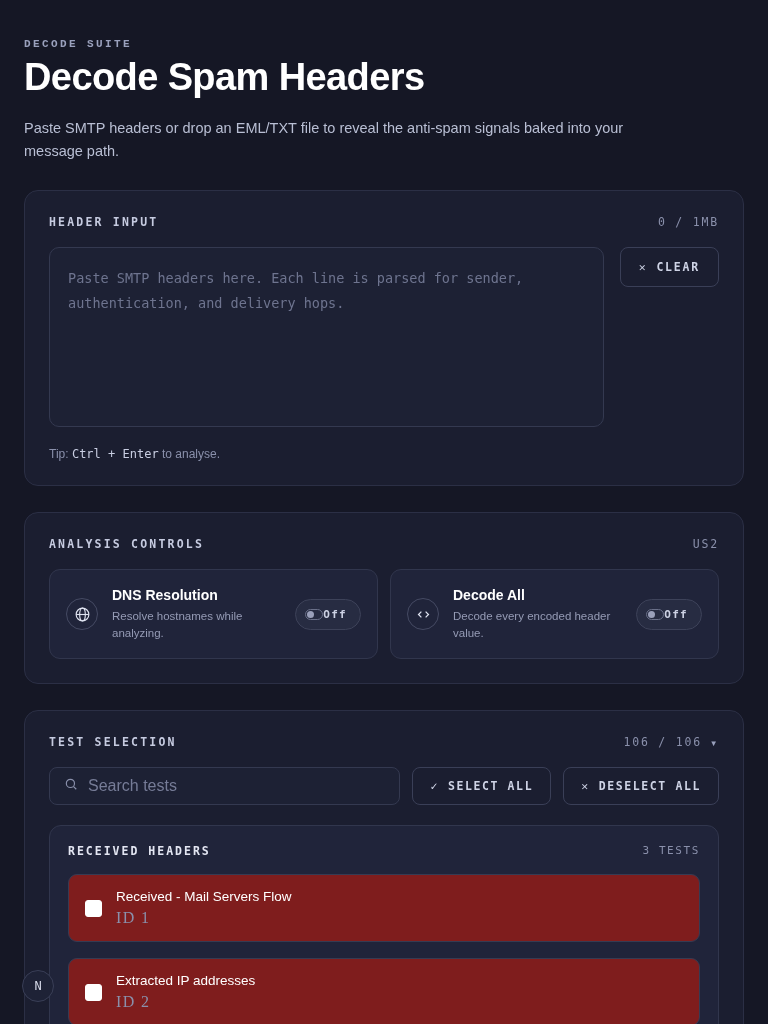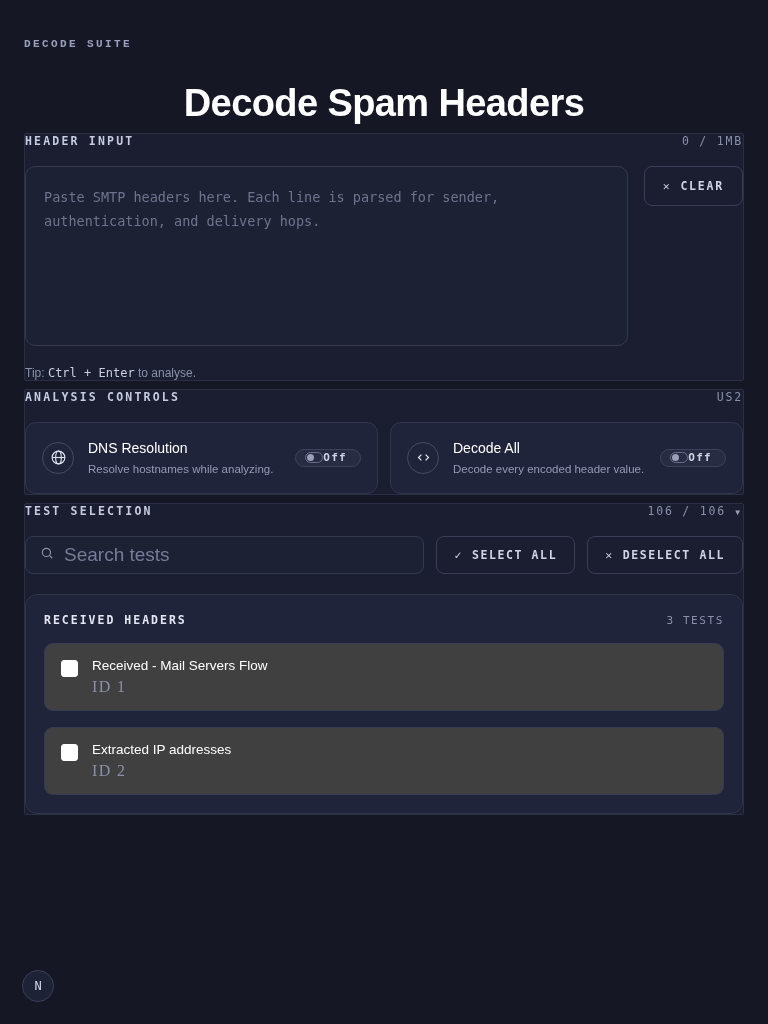--- a/index.html
+++ b/index.html
@@ -21,42 +21,42 @@
   
   .eyebrow {
     margin-top: 38px;
     font-size: 11px;
     letter-spacing: 2.4px;
     font-weight: 700;
     color: #9aa1bd;
     font-family: Liberation Mono, monospace;
   }
   h1.title {
-    margin-top: 32px;
+    margin-top: 6px;
     font-size: 38px;
     line-height: 1.12;
     letter-spacing: -0.6px;
     font-weight: 700;
     color: #ffffff;
-    text-align: center;
   }
   p.subtitle {
     margin-top: 18px;
     font-size: 14.5px;
     line-height: 1.65;
     color: #b9bfd4;
     max-width: 660px;
   }
 
   
   .card {
-    margin-top: 8px;
+    margin-top: 26px;
     background: #1b1e30;
     border: 1px solid #2b2f45;
-    border-radius: 2px;
+    border-radius: 14px;
+    padding: 24px;
   }
   .card-head {
     display: flex;
     align-items: center;
     justify-content: space-between;
   }
   .card-title {
     font-size: 11.5px;
     letter-spacing: 2.2px;
     font-weight: 700;
@@ -141,34 +141,34 @@
     flex: 0 0 auto;
     width: 32px; height: 32px;
     border-radius: 50%;
     border: 1px solid #454a63;
     display: flex; align-items: center; justify-content: center;
     color: #dfe3f0;
   }
   .control .txt { flex: 1 1 auto; min-width: 0; }
   .control .t-name {
     font-size: 14px;
-    font-weight: 400;
+    font-weight: 700;
     color: #ffffff;
   }
   .control .t-desc {
     margin-top: 4px;
     font-size: 11.5px;
     line-height: 1.45;
     color: #959bb5;
   }
   .toggle {
     flex: 0 0 auto;
     display: flex;
     align-items: center;
-    height: 18px;
+    height: 31px;
     padding: 0 13px 0 9px;
     border-radius: 16px;
     border: 1px solid #3d4259;
     background: #272c42;
     color: #cdd2e4;
     font-size: 11px;
     letter-spacing: 1.3px;
     font-weight: 700;
     font-family: "DejaVu Sans Mono", monospace;
     cursor: pointer;
@@ -216,21 +216,21 @@
     background: #1d2134;
     border: 1px solid #343950;
     border-radius: 8px;
   }
   .search-box input {
     flex: 1 1 auto;
     background: transparent;
     border: none;
     outline: none;
     color: #f9a8d4;
-    font-size: 19px;
+    font-size: 16px;
     font-family: "Liberation Sans", sans-serif;
   }
   .search-box input::placeholder { color: #767c97; }
   .ghost-btn {
     flex: 0 0 auto;
     display: flex;
     align-items: center;
     gap: 9px;
     height: 38px;
     padding: 0 17px;
@@ -267,23 +267,23 @@
   }
   .group-count {
     font-size: 11px;
     letter-spacing: 1.6px;
     color: #8a90ab;
     font-family: "DejaVu Sans Mono", monospace;
   }
   .test-row {
     margin-top: 16px;
     display: flex;
-    align-items: flex-start;
+    align-items: center;
     gap: 14px;
-    background: #404040;
+    background: #7f1d1d;
     border: 1px solid #363b53;
     border-radius: 9px;
     padding: 14px 16px;
     cursor: pointer;
   }
   .cbox {
     flex: 0 0 auto;
     width: 17px; height: 17px;
     margin-top: 2px;
     border-radius: 3px;
@@ -317,20 +317,21 @@
     font-family: "DejaVu Sans Mono", monospace;
   }
 </style>
 </head>
 <body>
 
 <div class="page">
 
   <div class="eyebrow">DECODE SUITE</div>
   <h1 class="title">Decode Spam Headers</h1>
+  <p class="subtitle">Paste SMTP headers or drop an EML/TXT file to reveal the anti-spam signals baked into your message path.</p>
 
   <div class="card">
     <div class="card-head">
       <div class="card-title">HEADER INPUT</div>
       <div class="card-meta">0 / 1MB</div>
     </div>
     <div class="input-row">
       <div class="ta-wrap">
         <textarea class="headers" placeholder="Paste SMTP headers here. Each line is parsed for sender, authentication, and delivery hops." style=""></textarea>
       </div>

